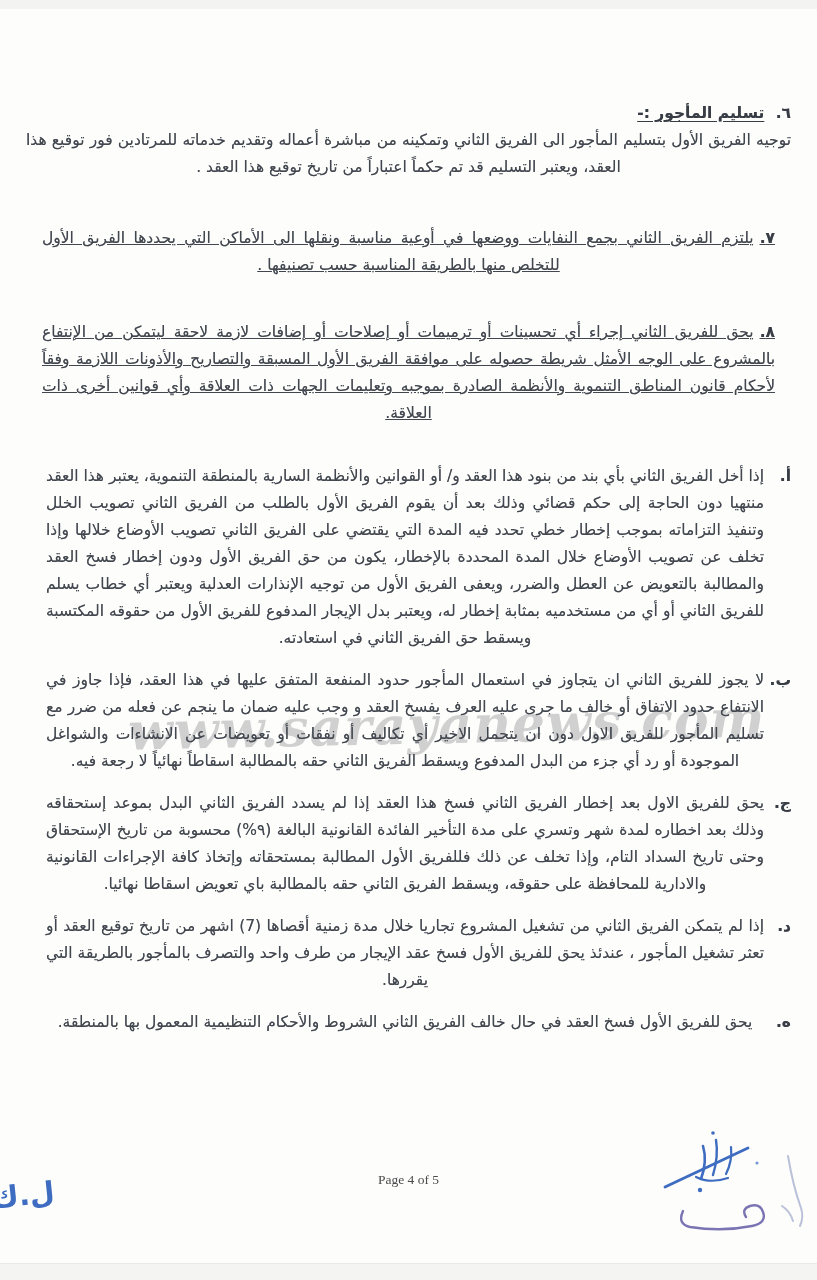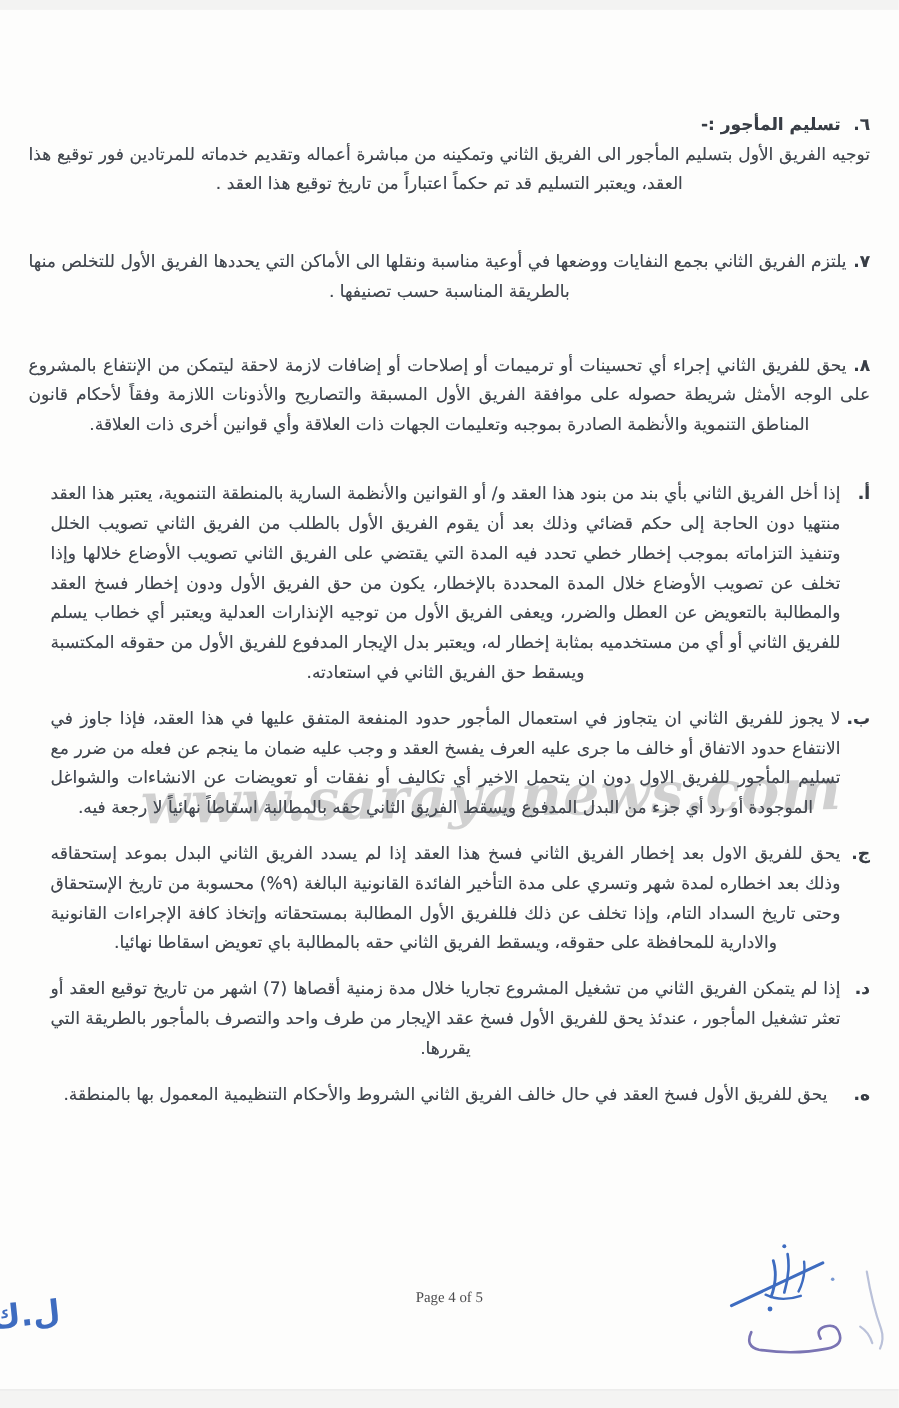--- a/index.html
+++ b/index.html
@@ -14,24 +14,24 @@
   .doc{
     position:absolute;top:100px;right:26px;left:26px;
     direction:rtl;
     color:#42474f;
     font-size:15.5px;line-height:27px;
     text-shadow:0 0 .5px rgba(66,71,79,.55);
   }
   .sec{margin:0 0 44px 0;}
   .sec.tight{margin-bottom:40px;}
   .sec-head{font-weight:bold;color:#383d45;}
-  .sec-head .title{text-underline-offset:3px;}
+  .sec-head .title{text-decoration:underline;text-underline-offset:3px;}
   .num{font-weight:bold;color:#383d45;padding-left:6px;}
   p.body{margin:0;text-align:justify;text-align-last:center;}
-  p.inlinebody{margin:0;text-align:justify;text-align-last:center;}
+  p.inlinebody{margin:16px;text-align:justify;text-align-last:center;text-decoration:underline;}
   .items{margin-top:1px;}
   .item{position:relative;padding-right:27px;margin:0 0 15px 0;}
   .item .letter{position:absolute;right:0;top:0;font-weight:bold;color:#383d45;}
   .item .itext{display:block;text-align:justify;text-align-last:center;margin-left:20px;}
 
   .watermark{
     position:absolute;top:694px;left:128px;
     direction:ltr;
     font-family:"DejaVu Serif", serif;
     font-style:italic;font-weight:bold;

